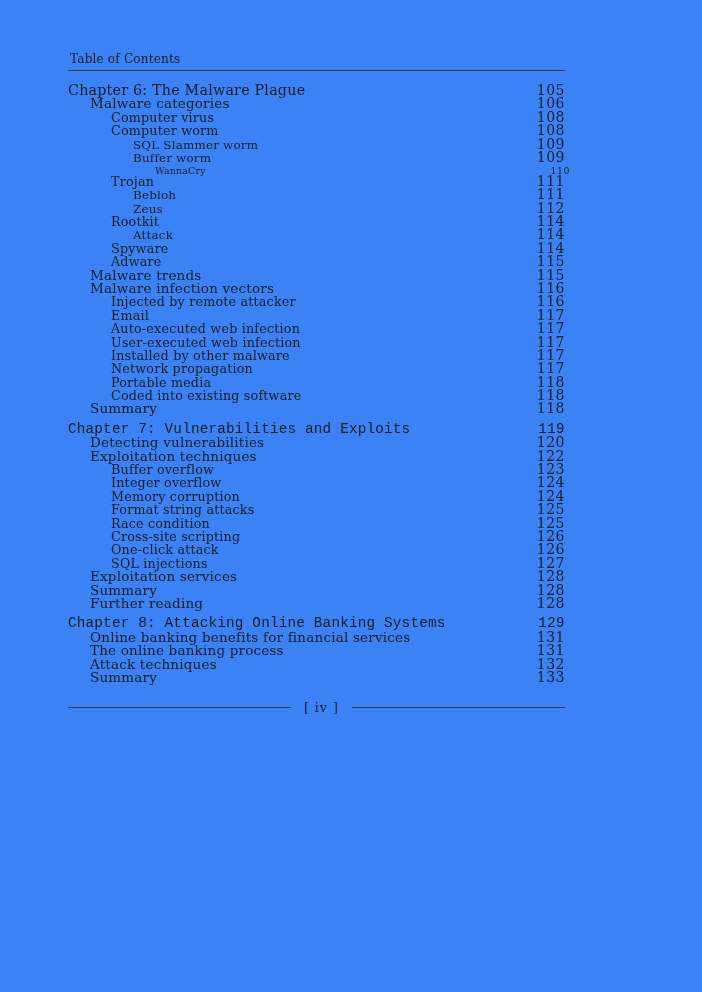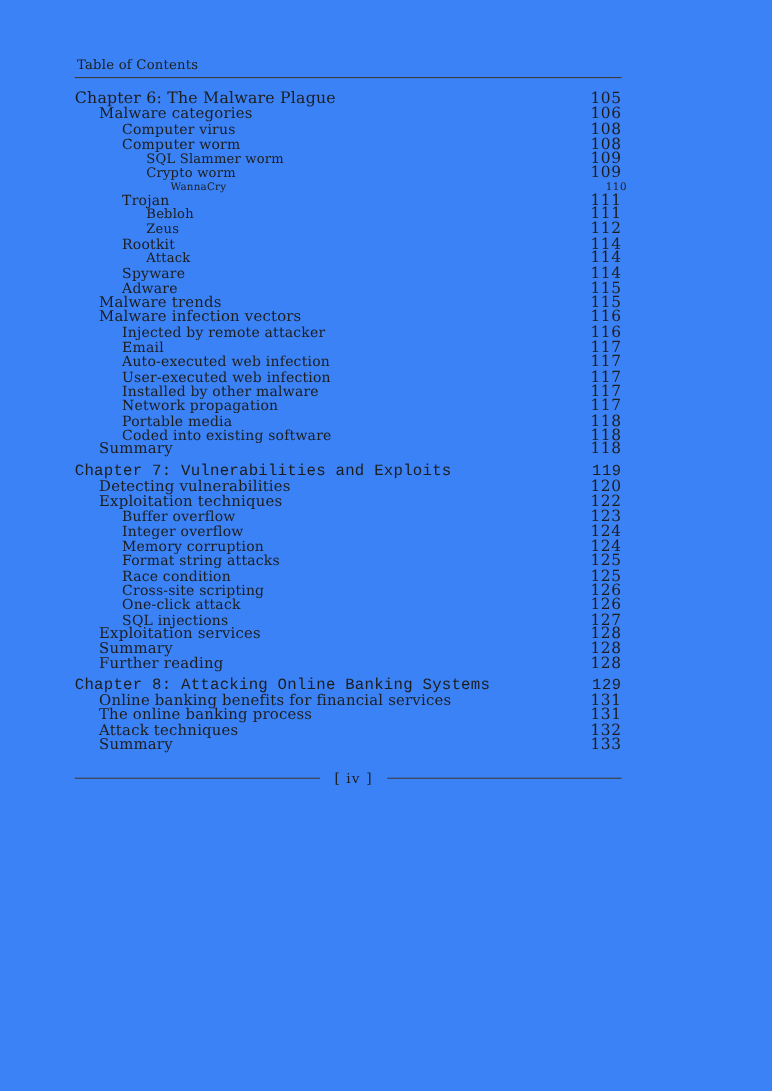--- a/index.html
+++ b/index.html
@@ -106,21 +106,21 @@
   </div>
       <div class="row lv2">
     <span class="lbl">Computer worm</span>
     <span class="pg">108</span>
   </div>
       <div class="row lv3">
     <span class="lbl">SQL Slammer worm</span>
     <span class="pg">109</span>
   </div>
       <div class="row lv3">
-    <span class="lbl">Crypto worm</span>
+    <span class="lbl">Buffer worm</span>
     <span class="pg">109</span>
   </div>
       <div class="row lv4">
     <span class="lbl">WannaCry</span>
     <span class="pg">110</span>
   </div>
       <div class="row lv2">
     <span class="lbl">Trojan</span>
     <span class="pg">111</span>
   </div>

